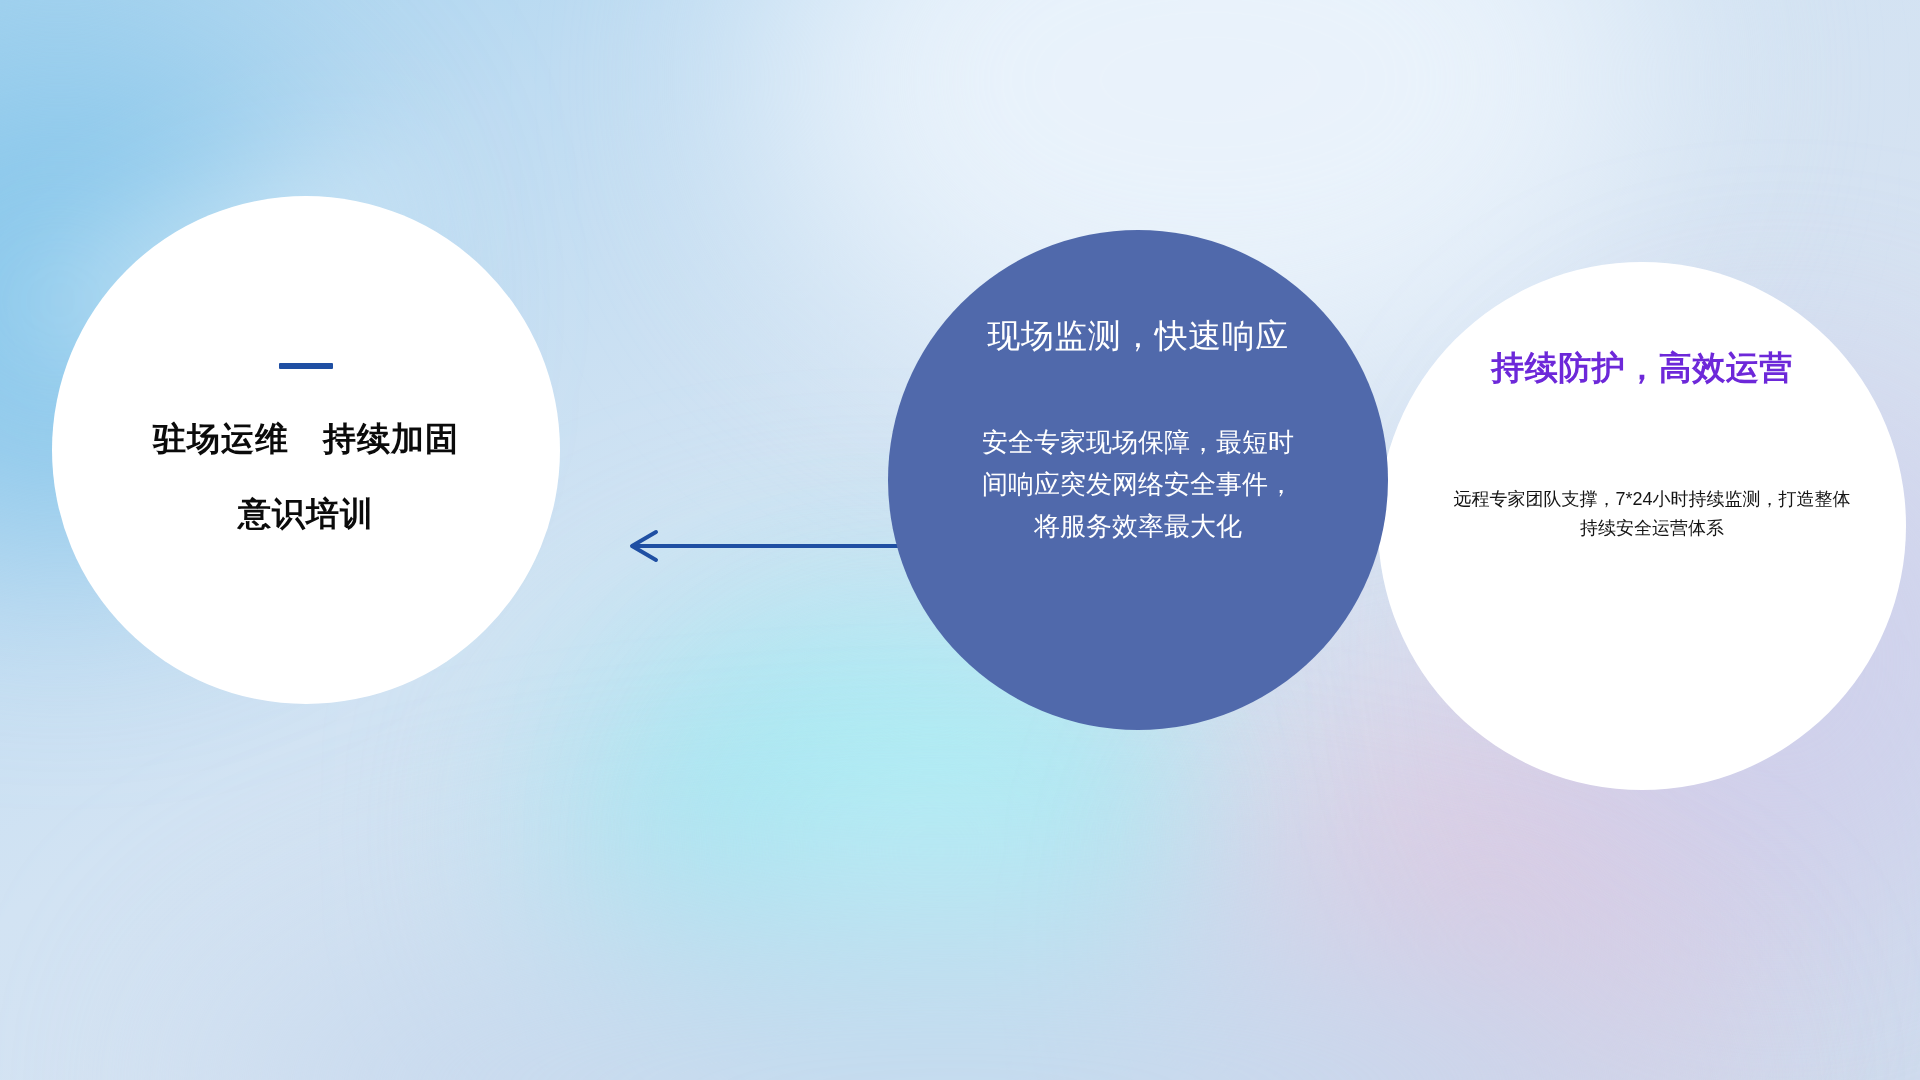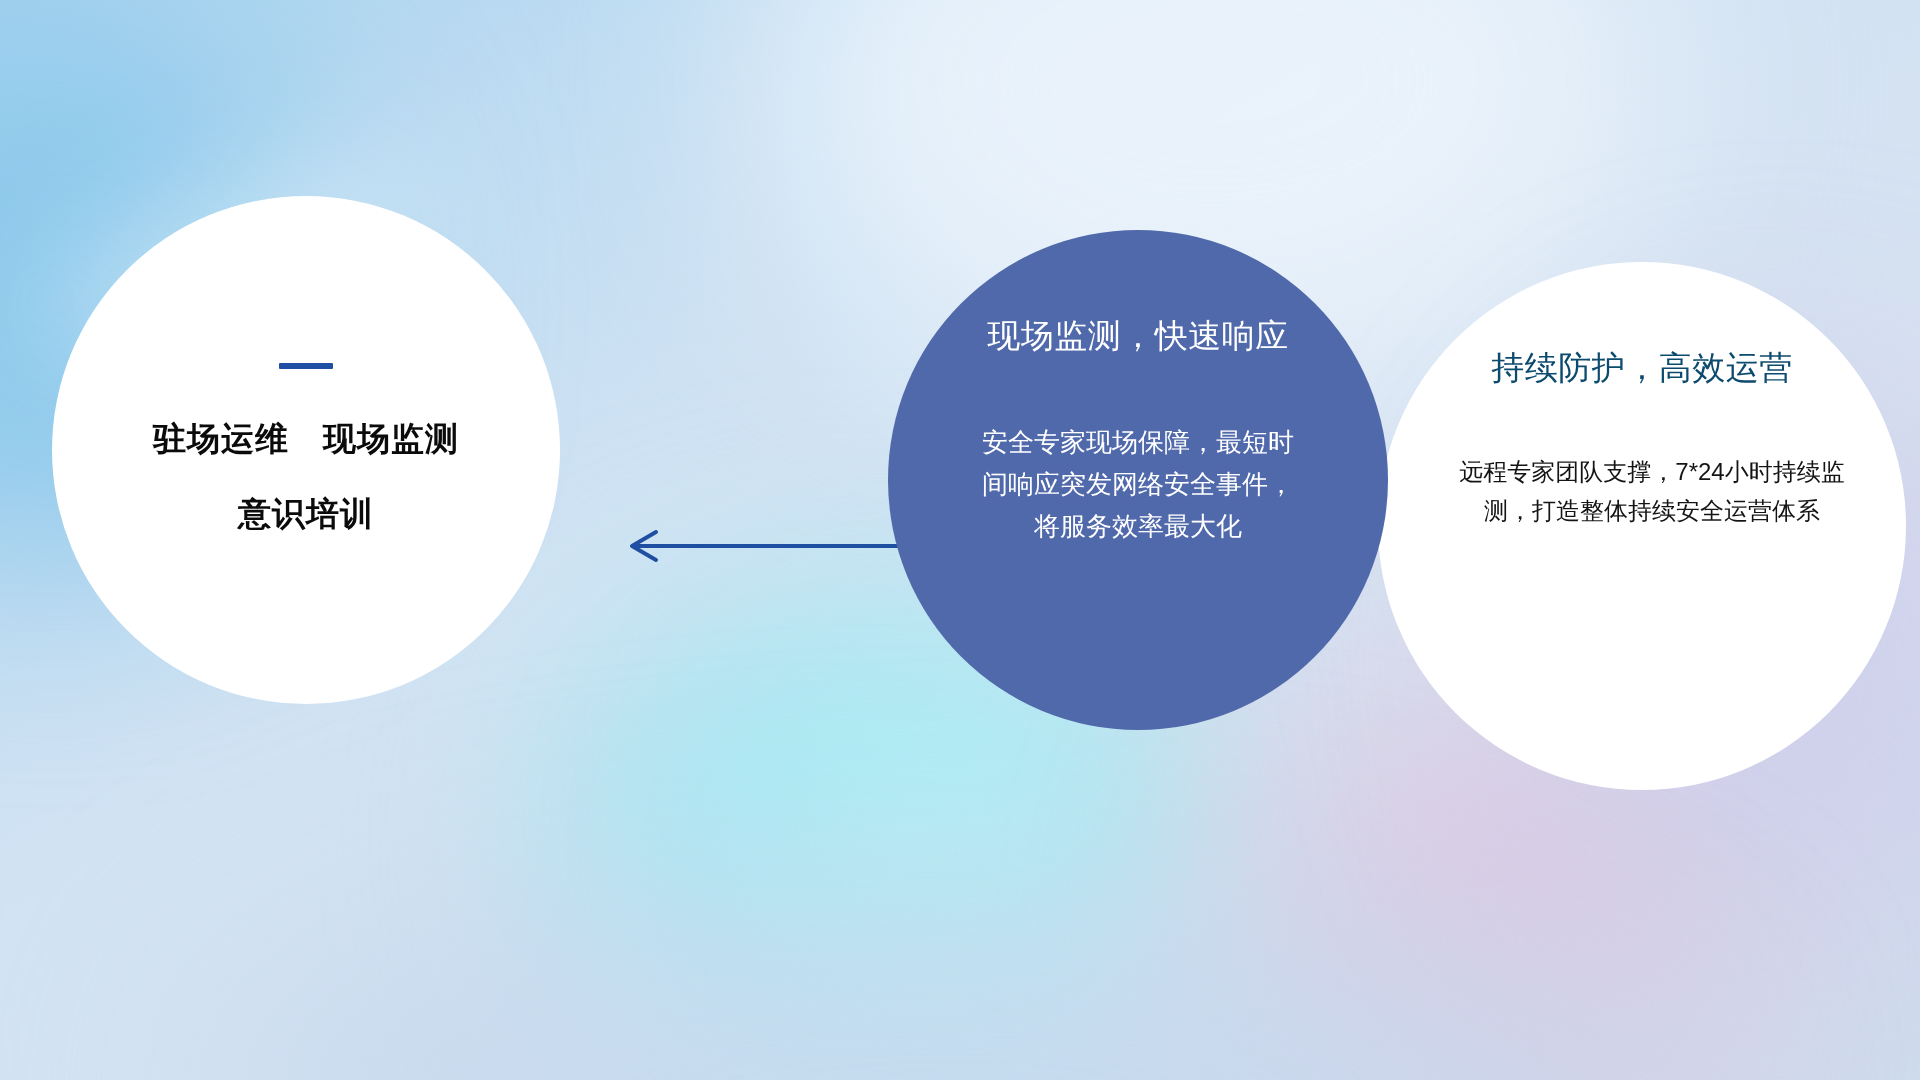--- a/index.html
+++ b/index.html
@@ -163,30 +163,30 @@
     width: 330px;
     font-size: 26px;
     line-height: 1.62;
     color: #ffffff;
     text-align: center;
   }
 
   
   .right-title {
     font-size: 33px;
-    font-weight: normal;
-    color: #0c4a6e;
+    font-weight: bold;
+    color: #6d28d9;
     letter-spacing: 0.5px;
     white-space: nowrap;
-    margin-bottom: 62px;
+    margin-bottom: 94px;
   }
 
   .right-body {
     width: 400px;
-    font-size: 24px;
+    font-size: 18px;
     line-height: 1.62;
     color: #141414;
     text-align: center;
     margin-left: 20px;
   }
 
   
   .arrow {
     position: absolute;
     left: 612px;
@@ -216,21 +216,21 @@
   <svg class="arrow" viewBox="0 0 300 52">
     <line x1="298" y1="26" x2="22" y2="26" stroke="#1f4fa3" stroke-width="4"></line>
     <polyline points="44,12 20,26 44,40" fill="none" stroke="#1f4fa3" stroke-width="4" stroke-linecap="round" stroke-linejoin="round"></polyline>
   </svg>
 
   <div class="circle circle-left">
     <div class="accent-dash"></div>
 
     <div class="kw-row">
       <span>驻场运维</span>
-      <span>现场监测</span>
+      <span>持续加固</span>
     </div>
 
 
     <div class="kw-row single">
       <span>意识培训</span>
     </div>
   </div>
 
   <div class="circle circle-mid">
     <div class="mid-title">现场监测，快速响应</div>

